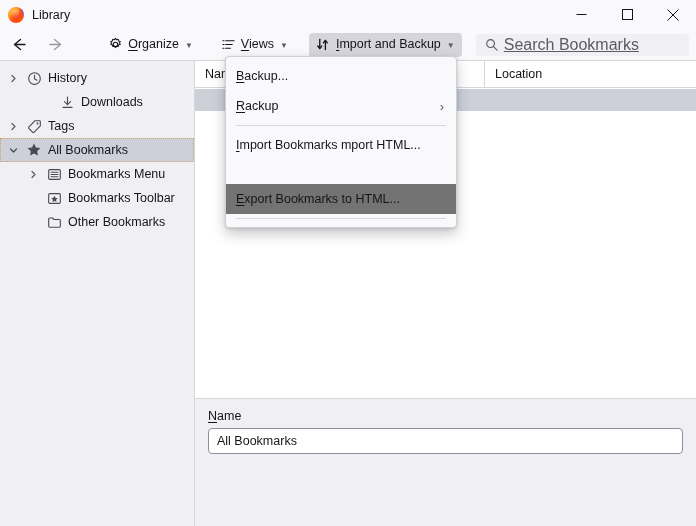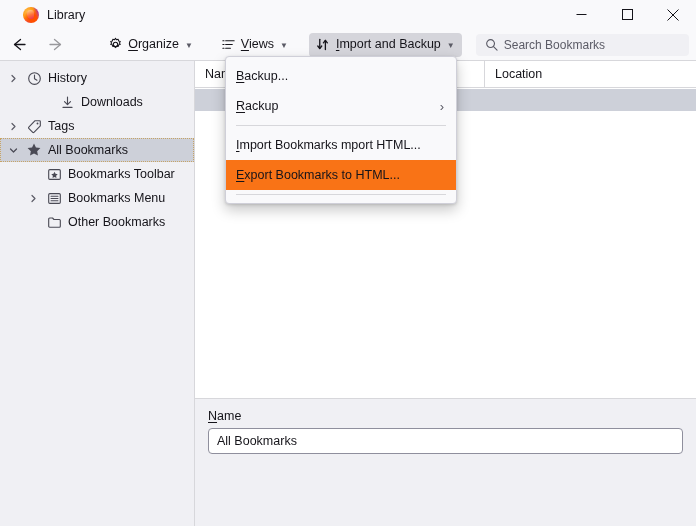--- a/index.html
+++ b/index.html
@@ -30,21 +30,21 @@
     height: 29px;
     min-height: 29px;
     background: #f9f9fb;
     display: flex;
     align-items: center;
     position: relative;
   }
   .titlebar-left {
     display: flex;
     align-items: center;
-    padding-left: 23px;
+    padding-left: 8px;
     gap: 8px;
   }
   .ff-logo {
     width: 16px;
     height: 16px;
     border-radius: 50%;
     background:
       radial-gradient(circle at 62% 72%, #ff4f00 0%, #ff4f00 26%, rgba(255,79,0,0) 60%),
       radial-gradient(circle at 30% 30%, #ffbd4f 0%, #ff980e 38%, rgba(255,152,14,0) 66%),
       radial-gradient(circle at 75% 22%, #b5007f 0%, #9059ff 40%, rgba(144,89,255,0) 72%),
@@ -135,22 +135,23 @@
     background: #f0f0f4;
     border: 1px solid transparent;
     border-radius: 4px;
     display: flex;
     align-items: center;
     gap: 6px;
     padding: 0 8px;
     box-sizing: border-box;
   }
   .search-ph {
-    font-size: 12px;
+    font-size: 16px;
     color: #5b5b66;
+    text-decoration: underline;
   }
 
   
   .content {
     flex: 1;
     display: flex;
     min-height: 0;
   }
   .sidebar {
     width: 195px;
@@ -285,21 +286,21 @@
     display: flex;
     align-items: center;
     padding: 0 10px 0 10px;
     font-size: 12.5px;
     color: #15141a;
     white-space: nowrap;
     margin: 0 0px;
     box-sizing: border-box;
     justify-content: center;
   }
-  .menu-item.hovered { background: #f97316; }
+  .menu-item.hovered { background: #737373; margin-top: 24px; }
   .menu-item .mi-label { flex: 1; }
   .menu-arrow {
     color: #5b5b66;
     font-size: 13px;
     line-height: 1;
     padding-right: 2px;
   }
   .menu-sep {
     height: 1px;
     background: #d7d7db;
@@ -447,45 +448,45 @@
         </span>
         <span class="tree-icon">
           <svg width="16" height="16" viewBox="0 0 16 16">
               <path d="M8 1.4l1.95 4.05 4.45.6-3.23 3.1.8 4.42L8 11.5l-3.97 2.07.8-4.42L1.6 6.05l4.45-.6z" fill="#4a4a55"></path>
             </svg>
         </span>
         <span class="tree-label">All Bookmarks</span>
       </div>
 
       <div class="tree-row" style="padding-left:26px;">
-        <span class="twisty empty"></span>
-        <span class="tree-icon">
-          <svg width="15" height="15" viewBox="0 0 16 16">
-              <rect x="1.8" y="2.8" width="12.4" height="10.4" rx="1.2" fill="none" stroke="#4a4a55" stroke-width="1.2"></rect>
-              <path d="M8 5.1l1.05 2.2 2.4.33-1.74 1.68.43 2.39L8 10.57l-2.14 1.13.43-2.39L4.55 7.63l2.4-.33z" fill="#4a4a55"></path>
-            </svg>
-        </span>
-        <span class="tree-label">Bookmarks Toolbar</span>
-      </div>
-
-      <div class="tree-row" style="padding-left:26px;">
         <span class="twisty">
           <svg width="9" height="9" viewBox="0 0 9 9">
               <path d="M3 1.5L6 4.5L3 7.5" fill="none" stroke="#5b5b66" stroke-width="1.2" stroke-linecap="round" stroke-linejoin="round"></path>
             </svg>
         </span>
         <span class="tree-icon">
           <svg width="15" height="15" viewBox="0 0 16 16">
               <rect x="1.8" y="2.8" width="12.4" height="10.4" rx="1.2" fill="none" stroke="#4a4a55" stroke-width="1.2"></rect>
               <line x1="4.3" y1="5.6" x2="11.7" y2="5.6" stroke="#4a4a55" stroke-width="1.1" stroke-linecap="round"></line>
               <line x1="4.3" y1="8" x2="11.7" y2="8" stroke="#4a4a55" stroke-width="1.1" stroke-linecap="round"></line>
               <line x1="4.3" y1="10.4" x2="11.7" y2="10.4" stroke="#4a4a55" stroke-width="1.1" stroke-linecap="round"></line>
             </svg>
         </span>
         <span class="tree-label">Bookmarks Menu</span>
+      </div>
+
+      <div class="tree-row" style="padding-left:26px;">
+        <span class="twisty empty"></span>
+        <span class="tree-icon">
+          <svg width="15" height="15" viewBox="0 0 16 16">
+              <rect x="1.8" y="2.8" width="12.4" height="10.4" rx="1.2" fill="none" stroke="#4a4a55" stroke-width="1.2"></rect>
+              <path d="M8 5.1l1.05 2.2 2.4.33-1.74 1.68.43 2.39L8 10.57l-2.14 1.13.43-2.39L4.55 7.63l2.4-.33z" fill="#4a4a55"></path>
+            </svg>
+        </span>
+        <span class="tree-label">Bookmarks Toolbar</span>
       </div>
 
       <div class="tree-row" style="padding-left:26px;">
         <span class="twisty empty"></span>
         <span class="tree-icon">
           <svg width="15" height="15" viewBox="0 0 16 16">
               <path d="M1.8 4.2a1 1 0 011-1h3.1l1.5 1.6h5.8a1 1 0 011 1v6.2a1 1 0 01-1 1H2.8a1 1 0 01-1-1z" fill="none" stroke="#4a4a55" stroke-width="1.2" stroke-linejoin="round"></path>
             </svg>
         </span>
         <span class="tree-label">Other Bookmarks</span>

